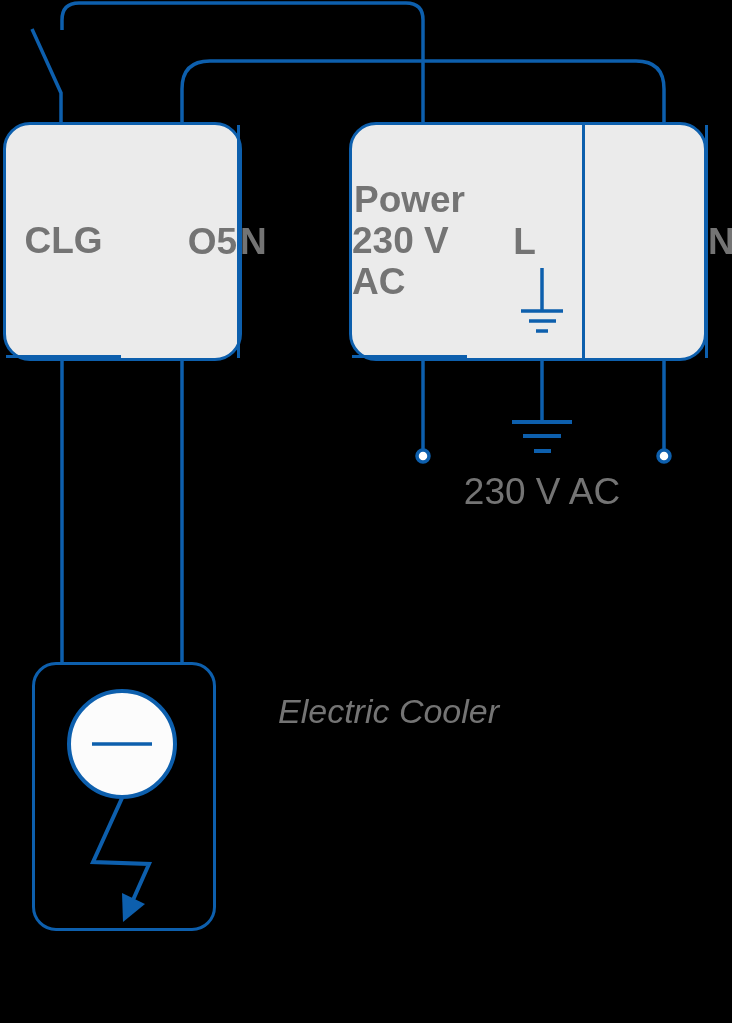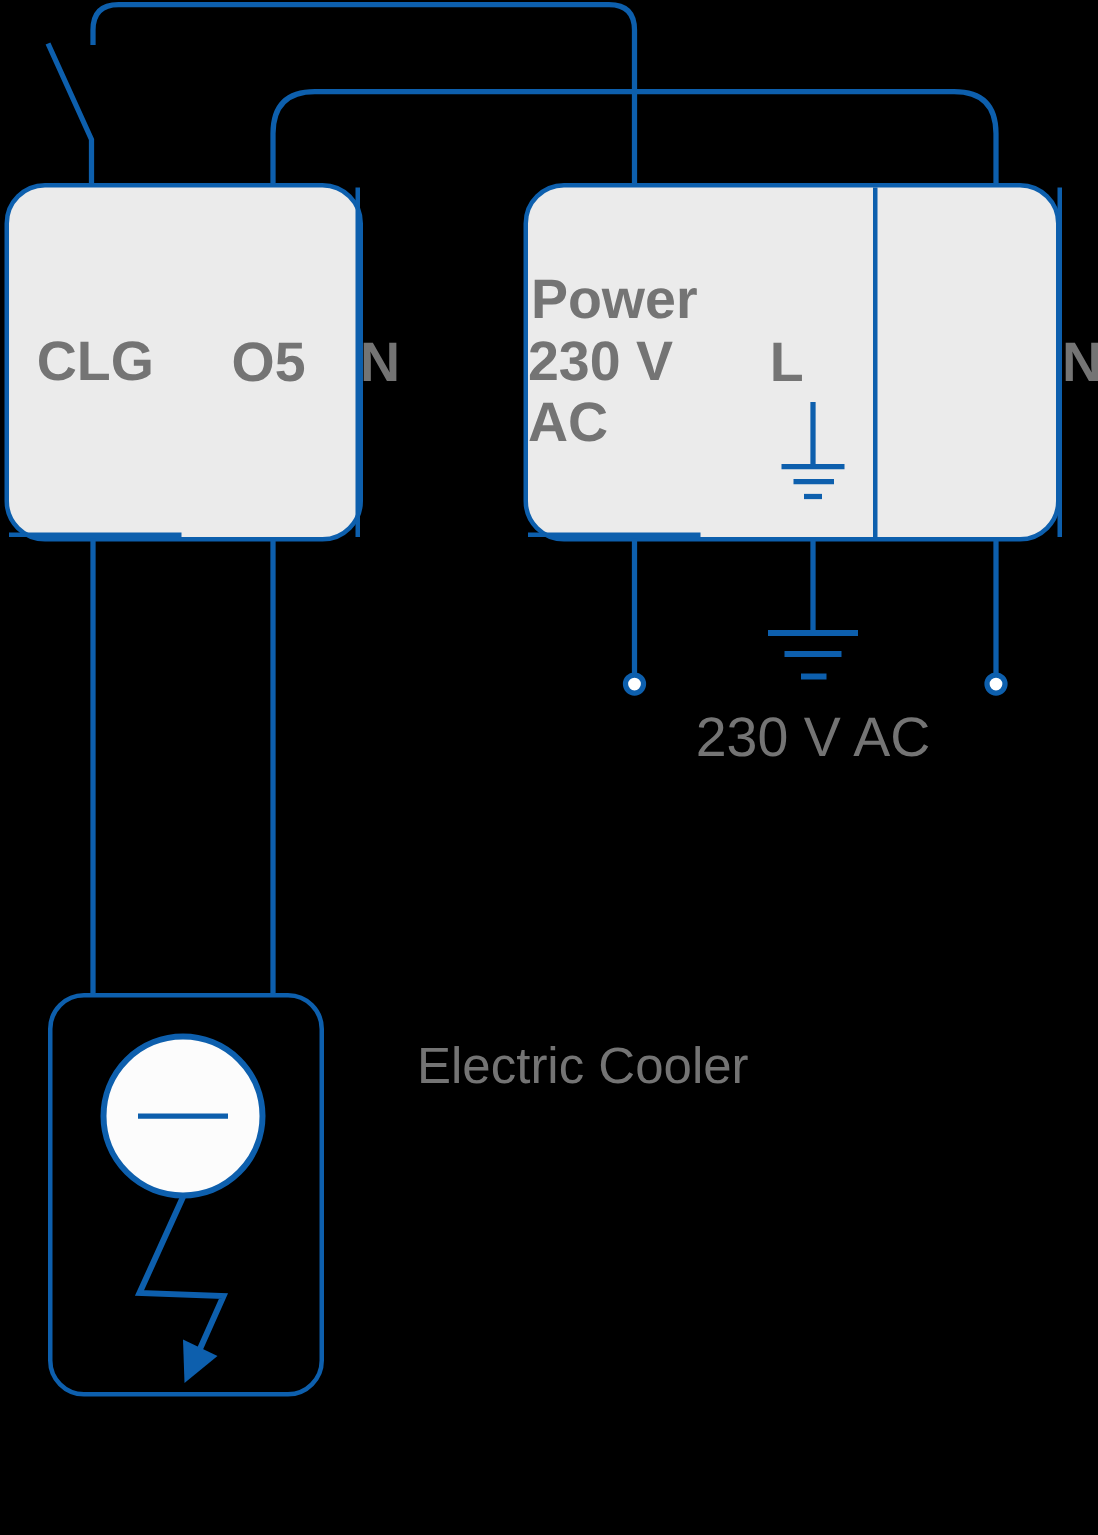--- a/index.html
+++ b/index.html
@@ -25,38 +25,38 @@
     display:flex;flex-direction:column;align-items:center;justify-content:center;
     color:var(--text-gray);font-weight:700;font-size:37px;line-height:41px;
   }
   .terminals{flex:1;display:flex;}
   .terminal{
     display:flex;align-items:center;justify-content:center;
     color:var(--text-gray);font-weight:700;font-size:37px;
   }
   .terminal + .terminal{border-left:3px solid var(--wire-blue);}
   .clg{left:3px;top:122px;width:239px;height:239px;}
-  .clg .t1{flex:0 0 116px;}
+  .clg .t1{flex:0 0 116px;justify-content:flex-end;}
   .clg .t2{flex:1;}
   .power{left:349px;top:122px;width:358px;height:239px;}
   .power .t1{flex:0 0 115px;}
   .power .t2{flex:0 0 120px;}
   .power .t3{flex:1;}
   .cooler-box{
     position:absolute;left:32px;top:662px;width:184px;height:269px;
     box-sizing:border-box;border:3px solid var(--wire-blue);border-radius:24px;
     background:transparent;
   }
   .supply-label{
     position:absolute;left:363px;top:470px;width:358px;text-align:center;
     color:var(--text-gray);font-size:37px;line-height:44px;white-space:nowrap;
   }
   .cooler-specs{
     position:absolute;left:278px;top:690px;
-    color:var(--text-gray);font-size:34px;line-height:42px;white-space:nowrap;
+    color:var(--text-gray);font-size:34px;line-height:42px;white-space:nowrap;font-style:italic;
   }
   svg.overlay{position:absolute;left:0;top:0;pointer-events:none;}
   .wire{stroke:var(--wire-blue);fill:none;stroke-width:3.5;}
   .wire-thick{stroke-width:4;}
   .node{fill:var(--node-fill);stroke:var(--wire-blue);stroke-width:3.5;}
   .cooler-circle{fill:var(--cooler-circle-fill);stroke:var(--wire-blue);stroke-width:4;}
   .filled{fill:var(--wire-blue);stroke:none;}
 </style>
 </head>
 <body>

